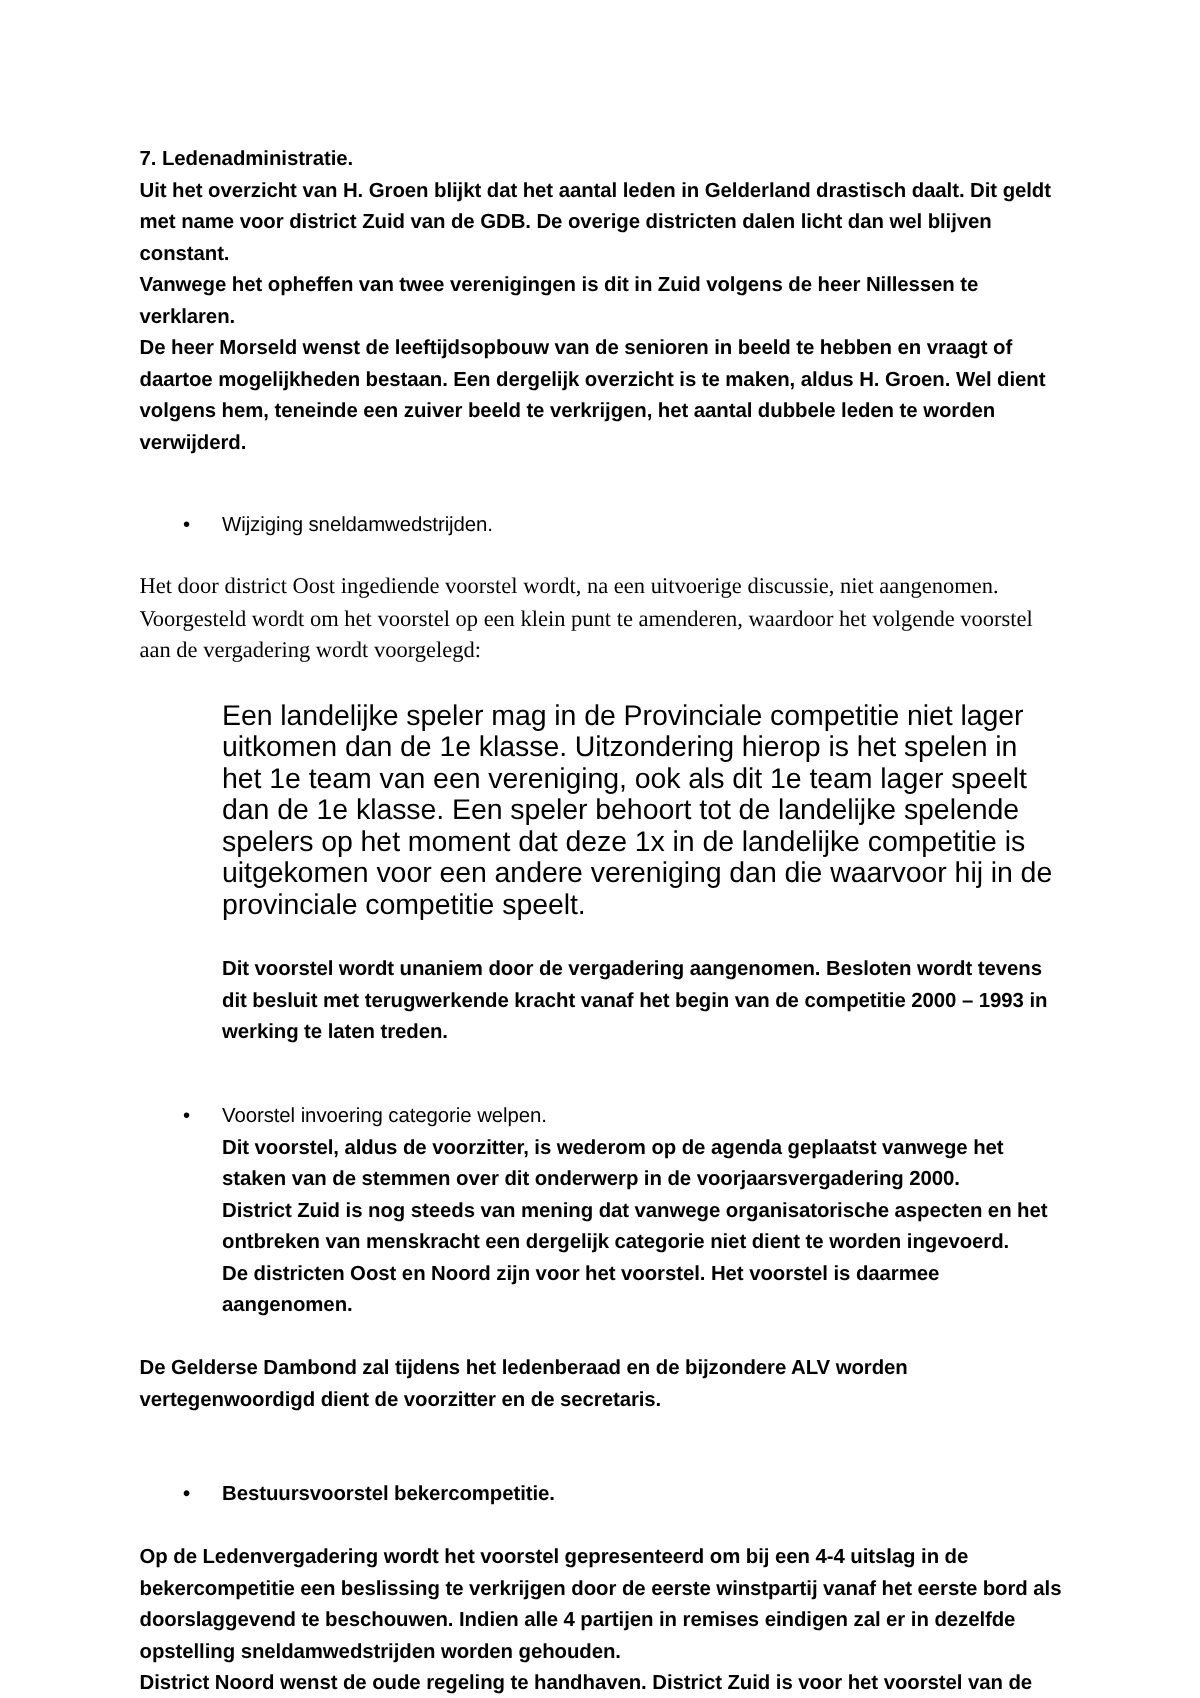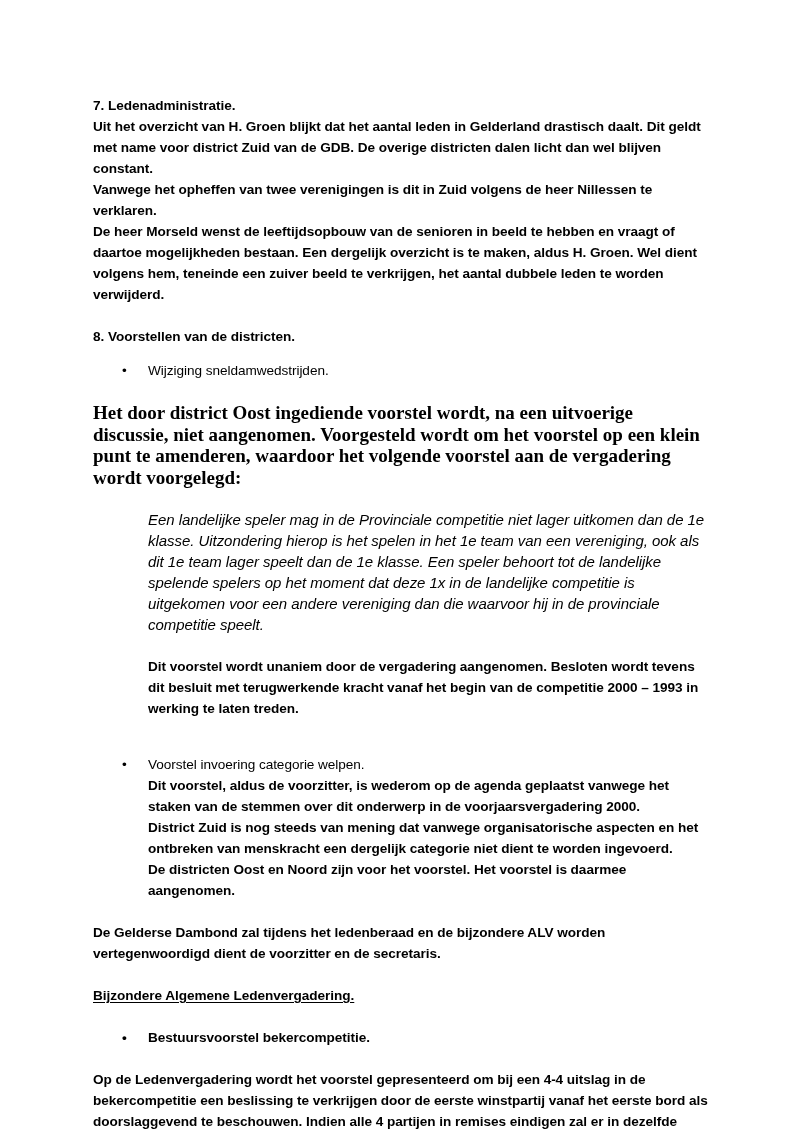--- a/index.html
+++ b/index.html
@@ -38,29 +38,28 @@
   .para {
     font-family: "Liberation Sans", sans-serif;
     font-size: 13.6px;
     font-weight: bold;
     line-height: 21px;
     margin: 0;
     letter-spacing: -0.05px;
   }
   .para-serif {
     font-family: "Liberation Serif", serif;
-    font-size: 19px;
-    font-weight: bold;
+    font-size: 15px;
+    font-weight: normal;
     line-height: 21.5px;
     margin: 0;
   }
   .para-italic {
     font-family: "Liberation Sans", sans-serif;
-    font-size: 15px;
-    font-style: italic;
+    font-size: 19px;
     line-height: 21px;
     margin: 0;
     letter-spacing: -0.05px;
   }
 
   
   .gap-sm { height: 13px; }
   .gap-md { height: 21px; }
   .gap-lg { height: 22px; }
 
@@ -105,21 +104,20 @@
     <div>
       <p class="heading">7. Ledenadministratie.</p>
       <p class="para" style="white-space: pre-line;">Uit het overzicht van H. Groen blijkt dat het aantal leden in Gelderland drastisch daalt. Dit geldt met name voor district Zuid van de GDB. De overige districten dalen licht dan wel blijven constant.
 Vanwege het opheffen van twee verenigingen is dit in Zuid volgens de heer Nillessen te verklaren.
 De heer Morseld wenst de leeftijdsopbouw van de senioren in beeld te hebben en vraagt of daartoe mogelijkheden bestaan. Een dergelijk overzicht is te maken, aldus H. Groen. Wel dient volgens hem, teneinde een zuiver beeld te verkrijgen, het aantal dubbele leden te worden verwijderd.</p>
     </div>
 
     <div class="gap-md"></div>
 
     <div>
-      <p class="heading">8. Voorstellen van de districten.</p>
 
       <div class="gap-sm"></div>
 
       <div class="bullet-row">
         <span class="dot">•</span>
         <span class="bullet-text">Wijziging sneldamwedstrijden.</span>
       </div>
 
       <div class="gap-md"></div>
 
@@ -151,21 +149,20 @@
       </div>
     </div>
 
     <div class="gap-md"></div>
 
     <div>
       <p class="para">De Gelderse Dambond zal tijdens het ledenberaad en de bijzondere ALV worden vertegenwoordigd dient de voorzitter en de secretaris.</p>
 
       <div class="gap-md"></div>
 
-      <p class="heading underline-heading">Bijzondere Algemene Ledenvergadering.</p>
 
       <div class="gap-md"></div>
 
       <div class="bullet-row bold">
         <span class="dot">•</span>
         <span class="bullet-text">Bestuursvoorstel bekercompetitie.</span>
       </div>
 
       <div class="gap-md"></div>
 

